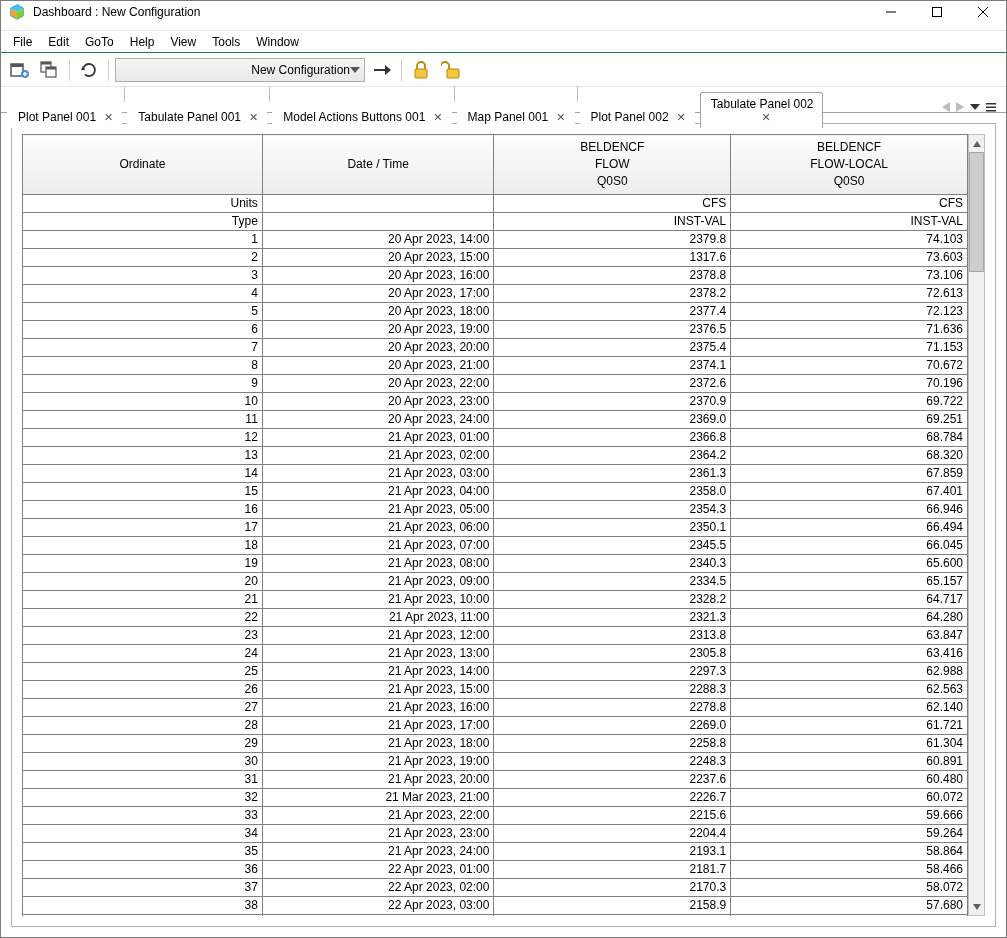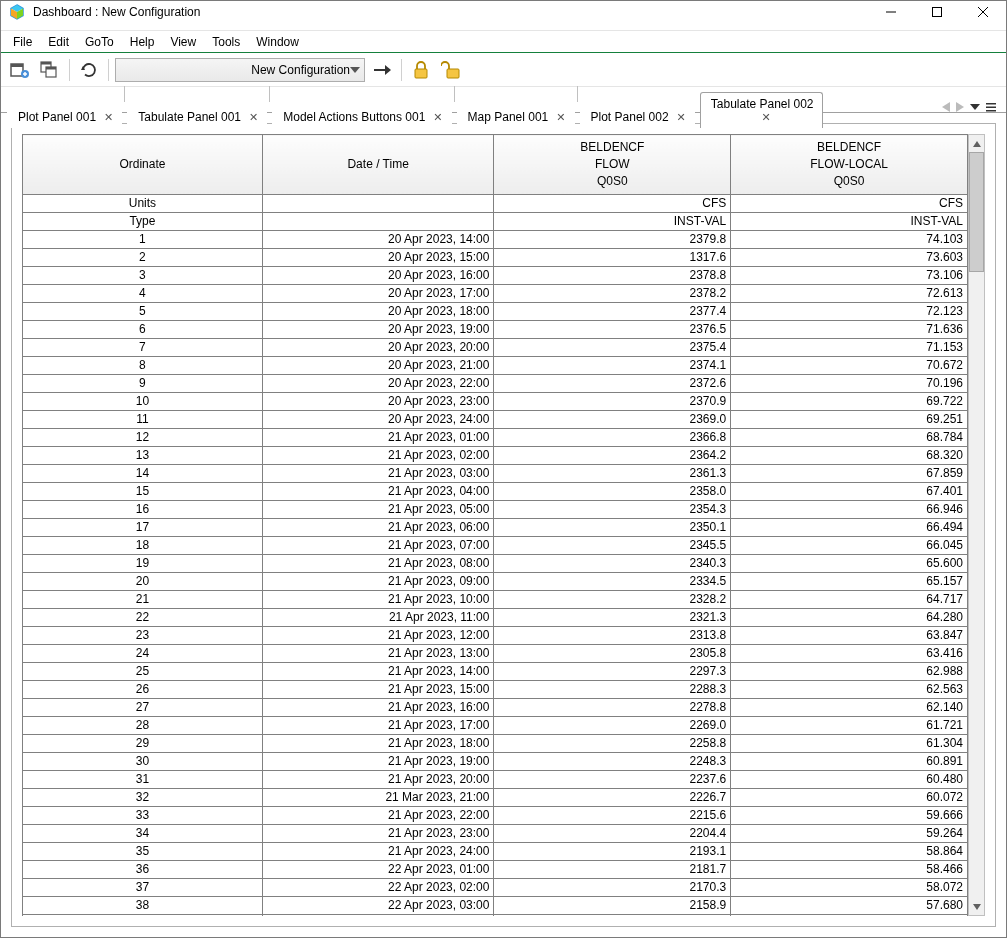--- a/index.html
+++ b/index.html
@@ -24,21 +24,21 @@
   .tab-sep { width:1px; height:16px; background:#c0c0c0; margin:0 2px; align-self:center; }
   .tab-spacer { flex: 1; }
   .tab-nav { display: flex; gap: 6px; align-items: center; padding-right: 4px; color: #777; }
   .content { flex: 1; padding: 10px; overflow: hidden; }
   .panel-frame { width: 100%; height: 100%; border: 1px solid #b0b0b0; padding: 10px; }
   .table-wrap { width: 100%; height: 100%; overflow: hidden; position: relative; display:flex; }
   .table-scroll { flex:1; overflow:hidden; }
   table { border-collapse: collapse; width: 100%; table-layout: fixed; }
   th, td { border: 1px solid #808080; font-size: 12px; padding: 0 4px; line-height: 17px; height: 17px; white-space: nowrap; overflow: hidden; }
   thead th { background: linear-gradient(#fdfdfd,#ededed); font-weight: normal; text-align: center; height: 50px; padding: 4px; }
-  td.ord { text-align: center; }
+  td.ord { text-align: right; }
   td.dt { text-align: right; }
   td.val { text-align: right; }
   col.c-ord { width: 235px; }
   col.c-dt { width: 227px; }
   col.c-v1 { width: 232px; }
   col.c-v2 { width: 232px; }
   .vscroll { width: 17px; background: #f0f0f0; border:1px solid #c0c0c0; display:flex; flex-direction:column; }
   .vscroll .arrow { height:17px; display:flex; align-items:center; justify-content:center; background:#f0f0f0; }
   .vscroll .track { flex:1; background:#f0f0f0; position:relative; }
   .vscroll .thumb { position:absolute; top:0; left:0; right:0; height:120px; background:#cdcdcd; border:1px solid #a6a6a6; }

